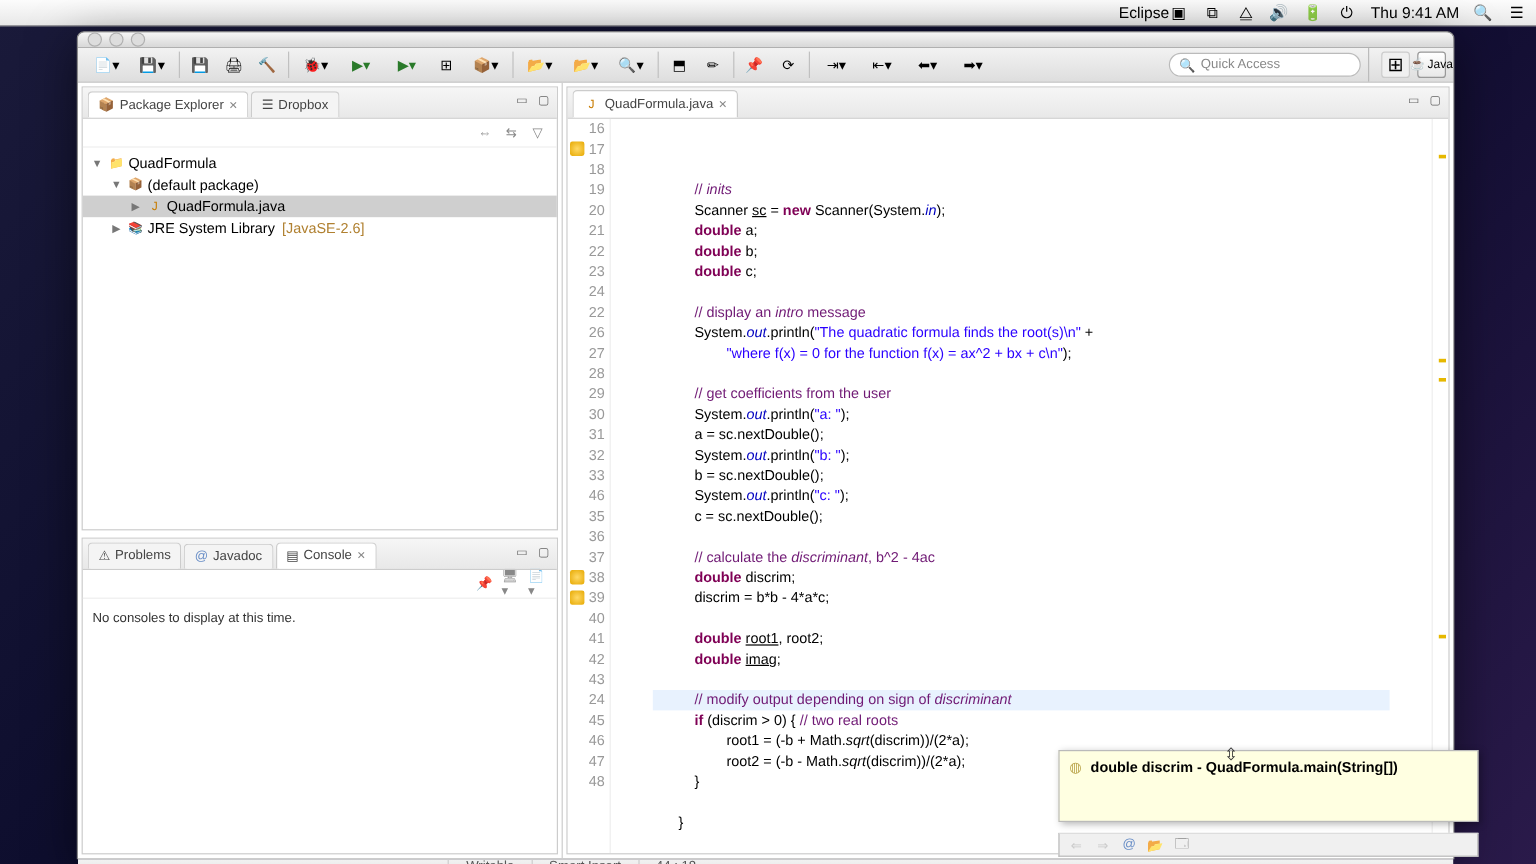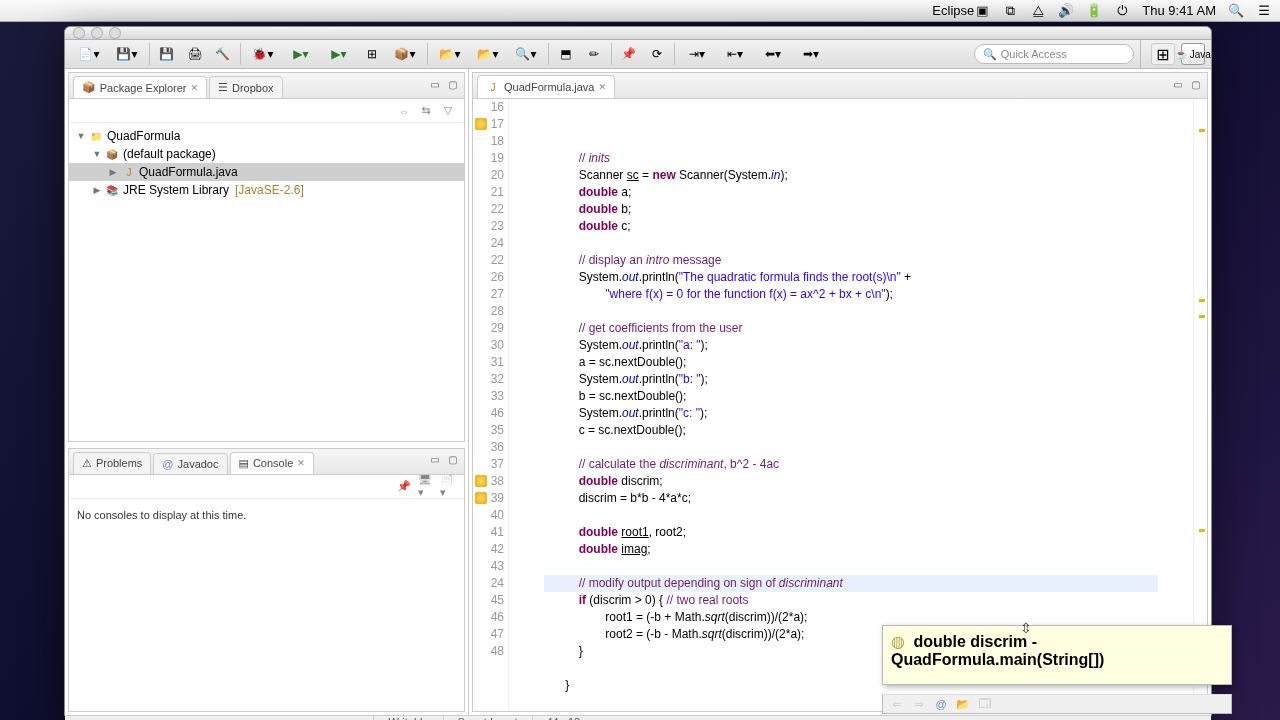--- a/index.html
+++ b/index.html
@@ -52,21 +52,21 @@
 .code { flex: 1; padding-left: 8px; white-space: pre; color: #000; position: relative; }
 .code .row { height: 17px; }
 .kw { color: #7f0055; font-weight: bold; }
 .cm { color: #701a75; margin-top: 28px; }
 .str { color: #2a00ff; }
 .fld { color: #0000c0; font-style: italic; }
 .it { font-style: italic; }
 .hl-line { position: absolute; left: 0; right: 0; height: 17px; background: #e8f2fe; z-index: 0; }
 .code .row span, .code .row { position: relative; z-index: 1; }
 
-.tooltip { position: absolute; background: #ffffe1; border: 1px solid #bababa; box-shadow: 2px 2px 6px rgba(0,0,0,0.3); font-size: 16px; padding: 6px 8px; }
+.tooltip { position: absolute; background: #ffffe1; border: 1px solid #bababa; box-shadow: 2px 2px 6px rgba(0,0,0,0.3); font-size: 12px; padding: 6px 8px; }
 .tooltip-footer { background: #f0f0f0; border: 1px solid #bababa; border-top: 1px solid #ddd; height: 20px; display: flex; align-items: center; gap: 6px; padding: 0 6px; position:absolute; }
 
 .statusbar { height: 20px; background: linear-gradient(#f2f2f2,#e4e4e4); border-top: 1px solid #ccc; display: flex; align-items: center; font-size: 11px; color: #555; }
 .status-cell { border-left: 1px solid #ccc; padding: 0 14px; height: 100%; display: flex; align-items: center; }
 .status-cell:first-child { border-left: none; }
 
 .console-msg { padding: 10px 8px; font-size: 11px; color: #333; }
 .ruler { width: 14px; border-left: 1px solid #eee; position: relative; }
 .ruler-mark { position: absolute; right: 2px; width: 6px; height: 3px; background: #e6b800; }
 </style>

